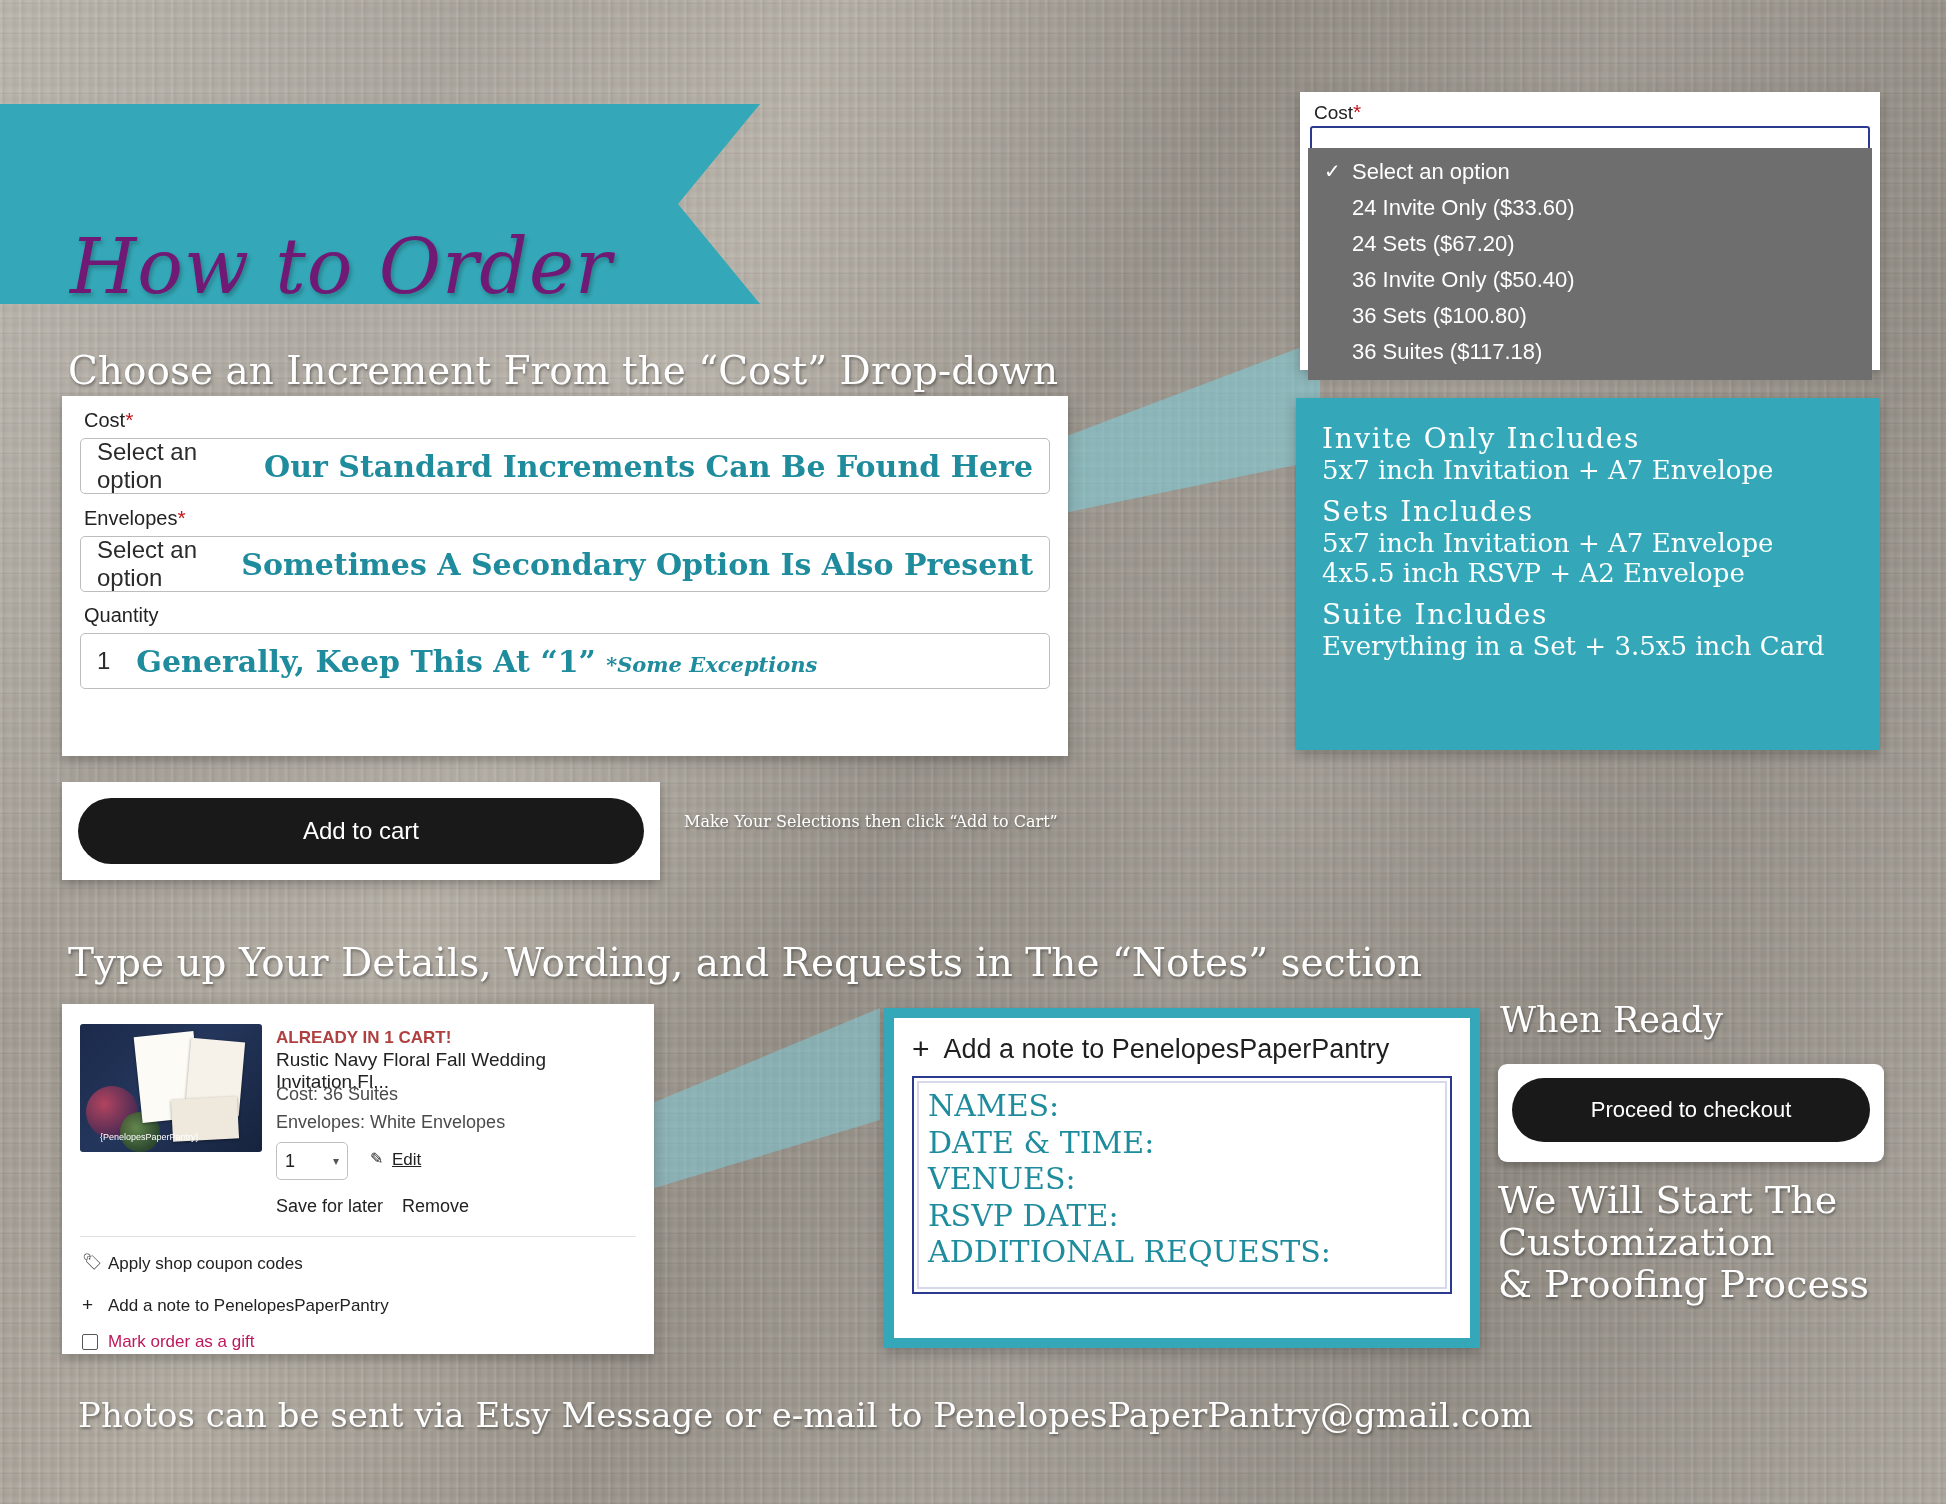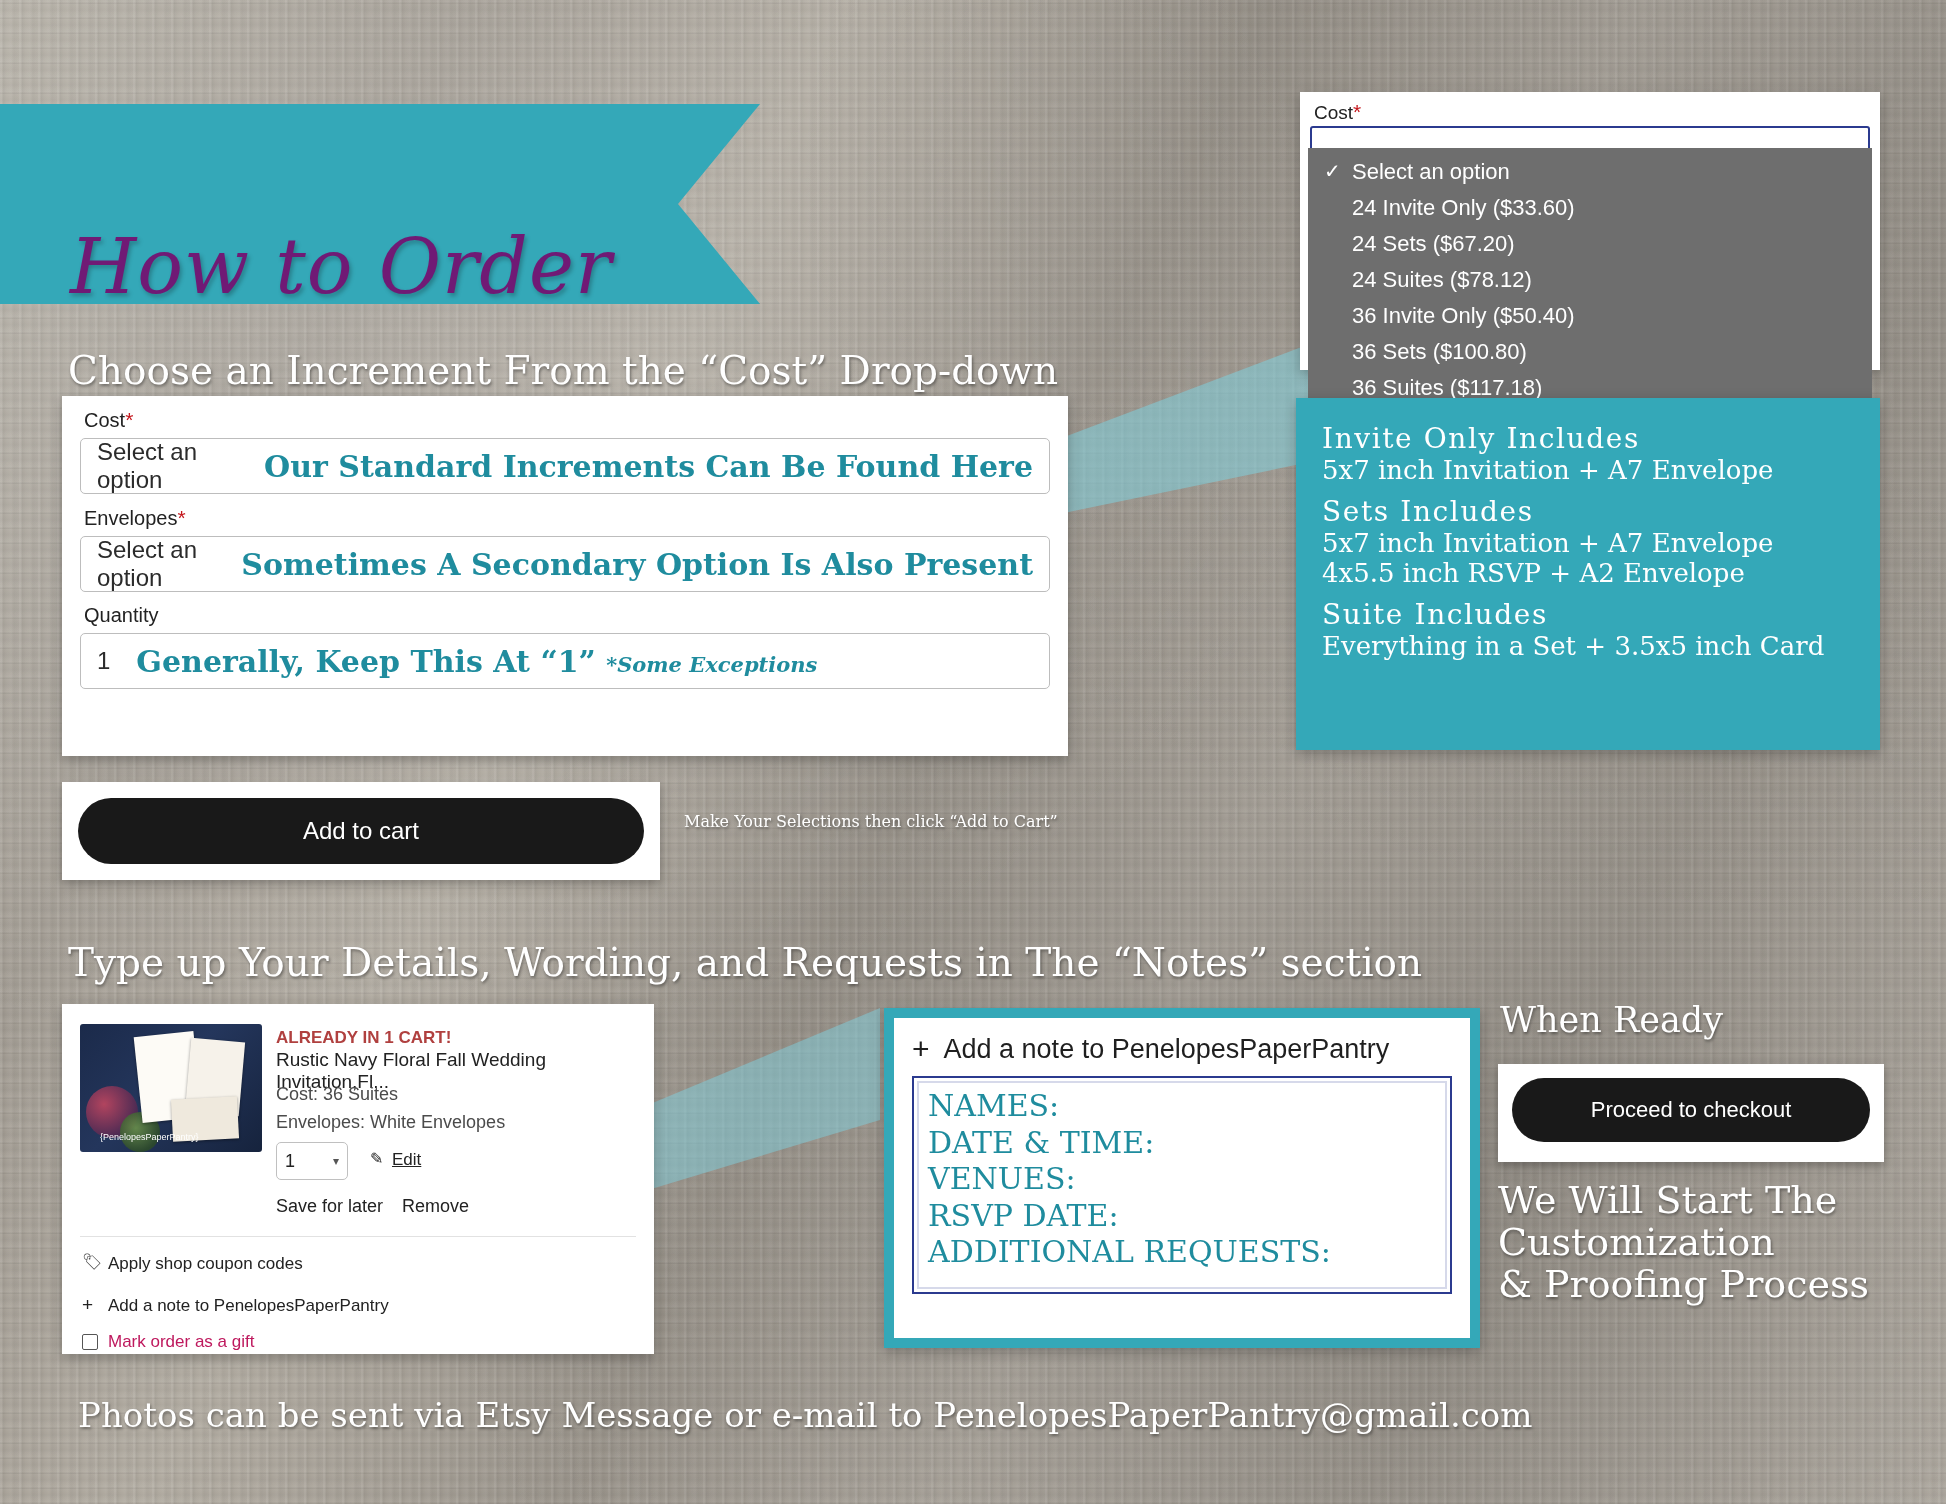--- a/index.html
+++ b/index.html
@@ -244,20 +244,21 @@
     font-size: 30px;
     line-height: 1.22;
     white-space: nowrap;
   }
 
   
   #checkout-card {
     left: 1498px; top: 1064px; width: 386px; height: 98px;
     background: #ffffff;
     box-shadow: 0 4px 10px rgba(0,0,0,0.25);
+    border-radius: 9px;
   }
   #checkout-btn {
     position: absolute; left: 14px; top: 14px; width: 358px; height: 64px;
     background: #191919; border-radius: 32px; color: #fff; font-size: 22px;
     display: flex; align-items: center; justify-content: center;
   }
 
   
   .cursor { position: absolute; width: 34px; height: 42px; }
   .cursor svg { display: block; }
@@ -342,21 +343,20 @@
 
 <div class="layer" id="dd-card">
   <div id="dd-label">
     <span>Cost</span><span class="req">*</span>
   </div>
   <div id="dd-slot"></div>
   <div id="dd-list">
     <div class="dd-item checked">Select an option</div>
     <div class="dd-item">24 Invite Only ($33.60)</div>
     <div class="dd-item">24 Sets ($67.20)</div>
-    <div class="dd-item">24 Suites ($78.12)</div>
     <div class="dd-item">36 Invite Only ($50.40)</div>
     <div class="dd-item">36 Sets ($100.80)</div>
     <div class="dd-item">36 Suites ($117.18)</div>
   </div>
 </div>
 
 <div class="layer" id="info-panel">
   <div class="info-h">Invite Only Includes</div>
   <div class="info-b">5x7 inch Invitation + A7 Envelope</div>
   <div class="info-h">Sets Includes</div>

